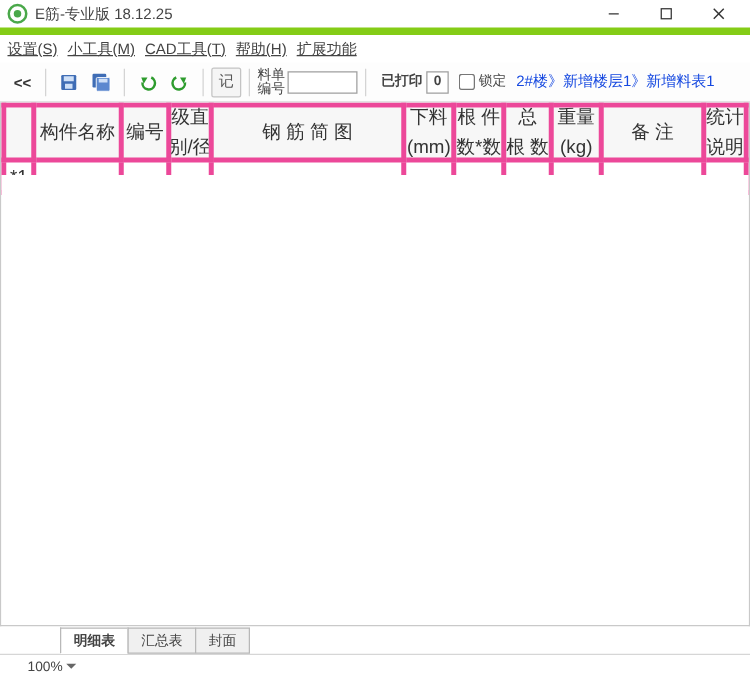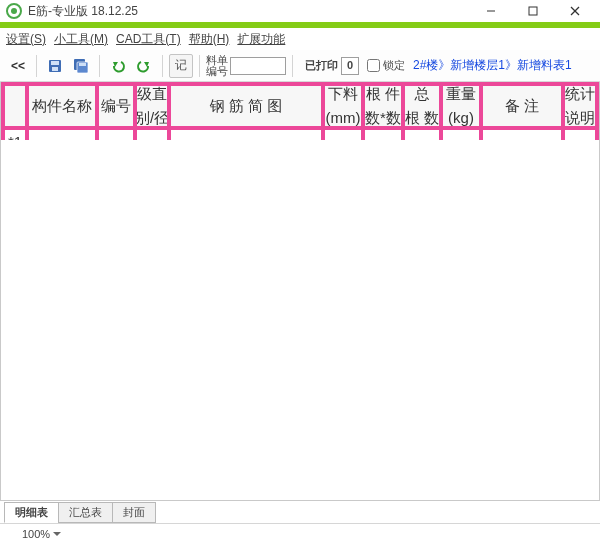--- a/index.html
+++ b/index.html
@@ -171,21 +171,21 @@
   }
   .btab {
     border: 1px solid #b8b8b8;
     border-top: 1px solid #b8b8b8;
     background: #f0f0f0;
     padding: 2px 10px;
     font-size: 11px;
     margin-right: -1px;
     color: #444;
   }
-  .btab.active { background: #fff; border-bottom-color: #fff; font-weight: bold; }
+  .btab.active { background: #fff; border-bottom-color: #fff; font-weight: bold; margin-left: 44px; }
 
   
   .statusbar {
     height: 20px;
     border-top: 1px solid #d6d6d6;
     display: flex; align-items: center;
     padding: 0 22px;
     font-size: 11px;
     color: #444;
   }

